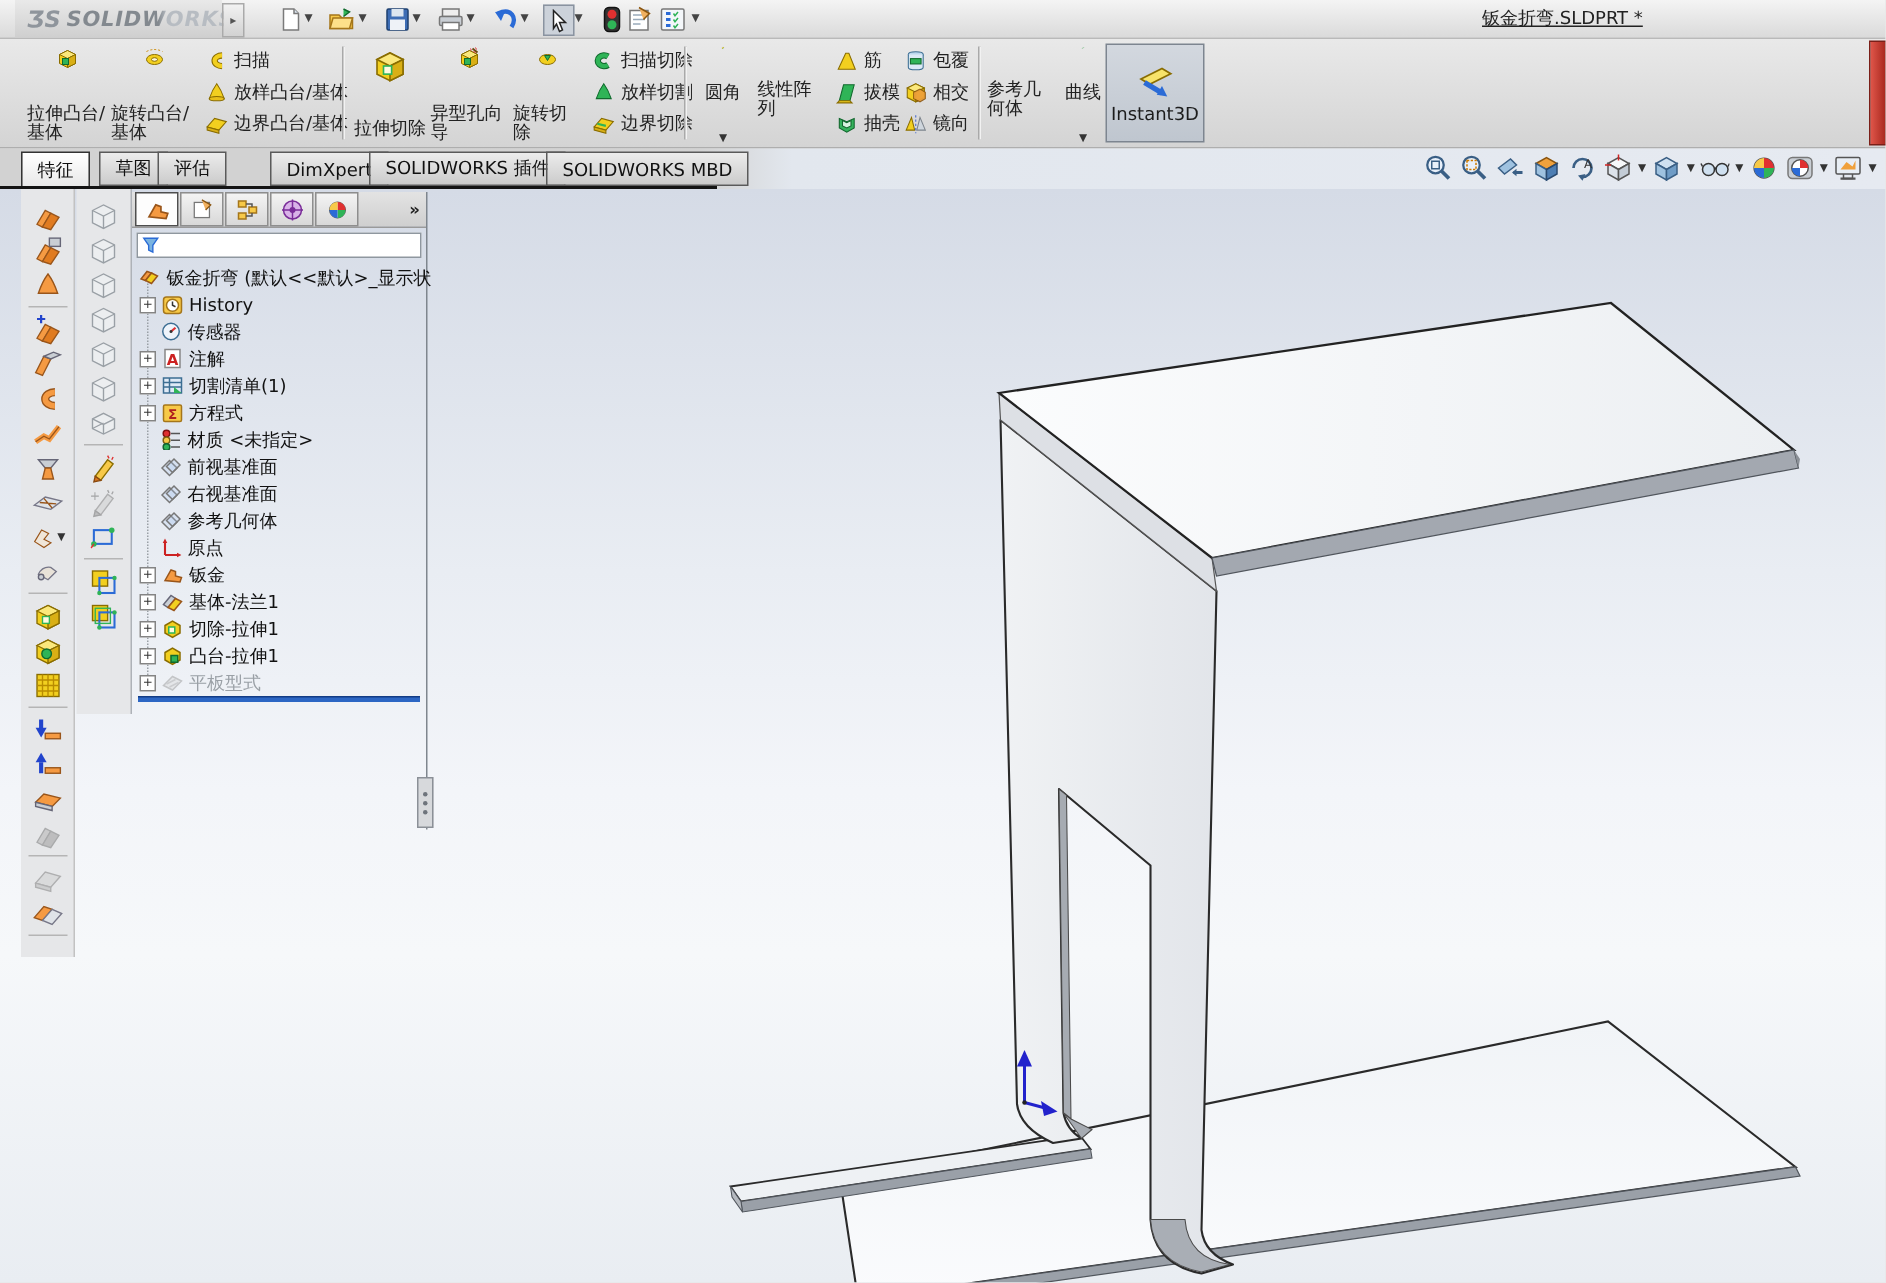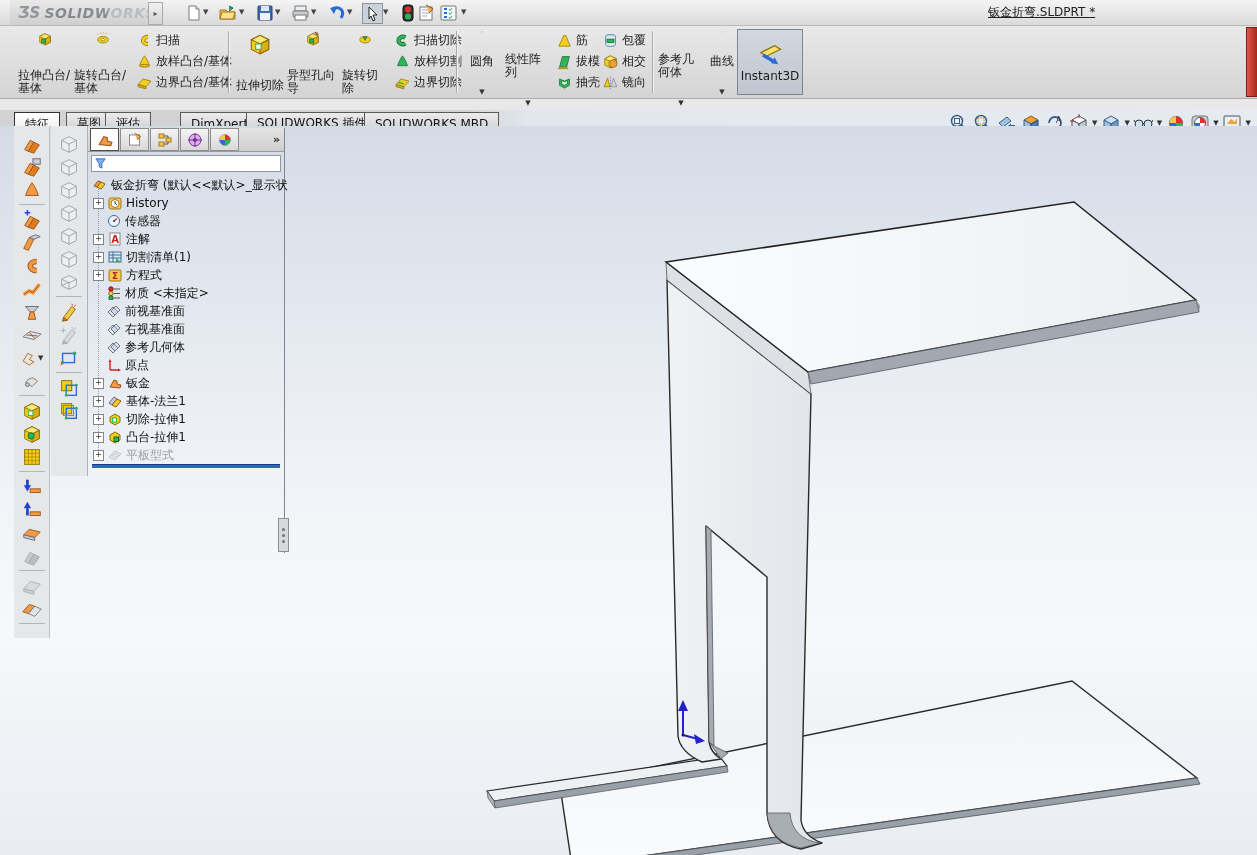--- a/index.html
+++ b/index.html
@@ -30,21 +30,21 @@
   .stack{position:absolute;top:4px;display:flex;flex-direction:column;gap:1px;}
   .srow{display:flex;align-items:center;height:20px;font-size:12px;color:#222;white-space:nowrap;text-align:right;}
   .srow svg{margin-right:3px;}
   .darr{font-size:7px;color:#333;line-height:6px;}
   #instant3d{position:absolute;left:737px;top:3px;width:64px;height:64px;background:linear-gradient(#d3d8df,#bfc6cf);
     border:1px solid #7d8590;display:flex;flex-direction:column;align-items:center;justify-content:center;font-size:12px;}
   #ribbon-redstrip{position:absolute;left:1246px;top:1px;width:10px;height:68px;
     background:linear-gradient(90deg,#e0564a,#a8281e);border:1px solid #7a1f18;}
   
   #tabrow{position:absolute;left:0;top:99px;width:1257px;height:27px;
-    background:linear-gradient(90deg,#d2d2d2 0%,#d2d2d2 37%,#e2e7ee 42%,#e6eaf1 100%);margin-top:11px;}
+    background:linear-gradient(90deg,#d2d2d2 0%,#d2d2d2 37%,#e2e7ee 42%,#e6eaf1 100%);}
   .tab{position:absolute;top:2px;height:21px;border:1px solid #5a5a5a;background:linear-gradient(#ececec,#cbcbcb);
     display:flex;align-items:center;justify-content:center;padding:0 10px;font-size:12px;color:#111;}
   .tab.active{background:linear-gradient(#ffffff,#e9e9e9);border-color:#333;height:22px;}
   #tab-underline{position:absolute;left:0;top:25px;width:478px;height:2px;background:#141414;}
   #headsup{position:absolute;right:6px;top:3px;display:flex;align-items:center;gap:3px;}
   .hico{width:21px;height:20px;display:flex;align-items:center;justify-content:center;}
   
   #viewport{position:absolute;left:0;top:126px;width:1257px;height:729px;
     background:linear-gradient(180deg,#d5dbe6 0%,#e9edf3 35%,#f3f5f9 55%,#f6f8fa 70%,#e9edf2 100%);}
   #model{position:absolute;left:0;top:0;}

